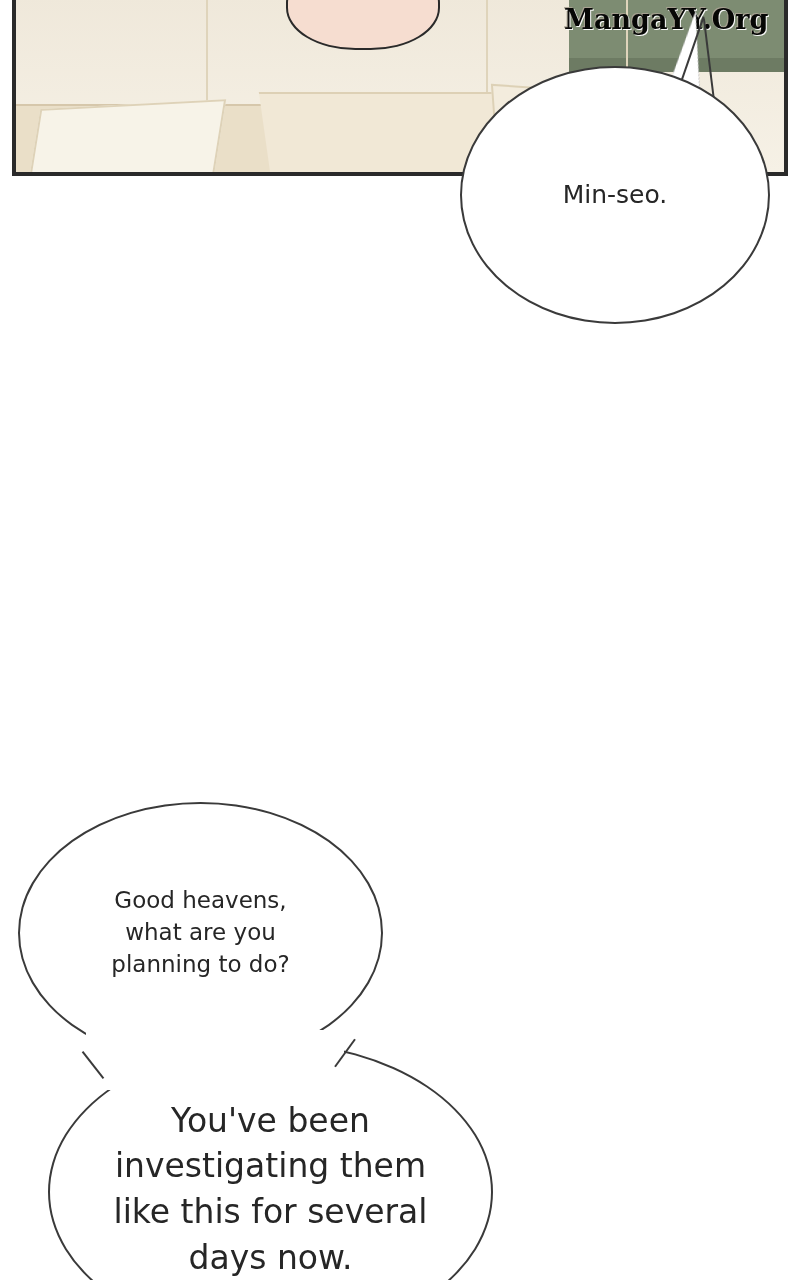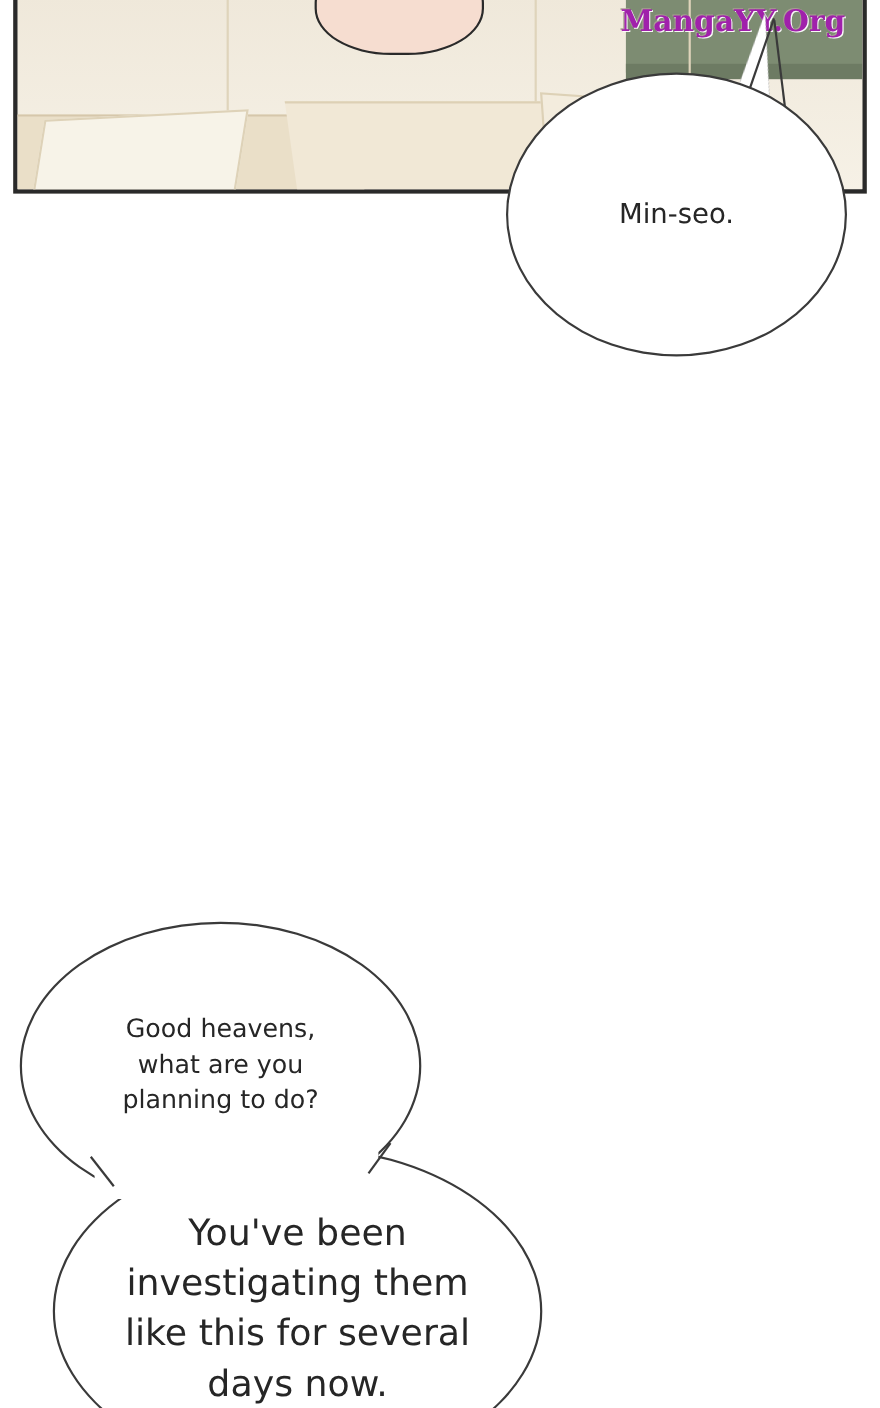--- a/index.html
+++ b/index.html
@@ -120,21 +120,21 @@
 
   
   .watermark {
     position: absolute;
     left: 564px;
     top: 4px;
     font-family: "DejaVu Serif", serif;
     font-size: 27px;
     font-weight: bold;
     letter-spacing: 0px;
-    color: #a21caf;
+    color: #000000;
     text-shadow: 1px 1px 0 #ffffff, -1px -1px 0 #a9a293;
     white-space: nowrap;
     opacity: .95;
   }
 
   
   .balloon {
     position: absolute;
     background: #ffffff;
     border: 2px solid #3a3a3a;
@@ -176,21 +176,21 @@
     position: absolute;
     background: #3a3a3a;
     width: 2px;
   }
   .tail-1-l { left: 687px; top: 14px; height: 96px; transform: rotate(19deg); }
   .tail-1-r { left: 708px; top: 18px; height: 84px; transform: rotate(-7deg); }
 
   
   #b2 {
     left: 18px;
-    top: 838px;
+    top: 802px;
     width: 365px;
     height: 262px;
   }
   #b2 .balloon-text { font-size: 23px; }
 
   
   #b3 {
     left: 48px;
     top: 1042px;
     width: 445px;

